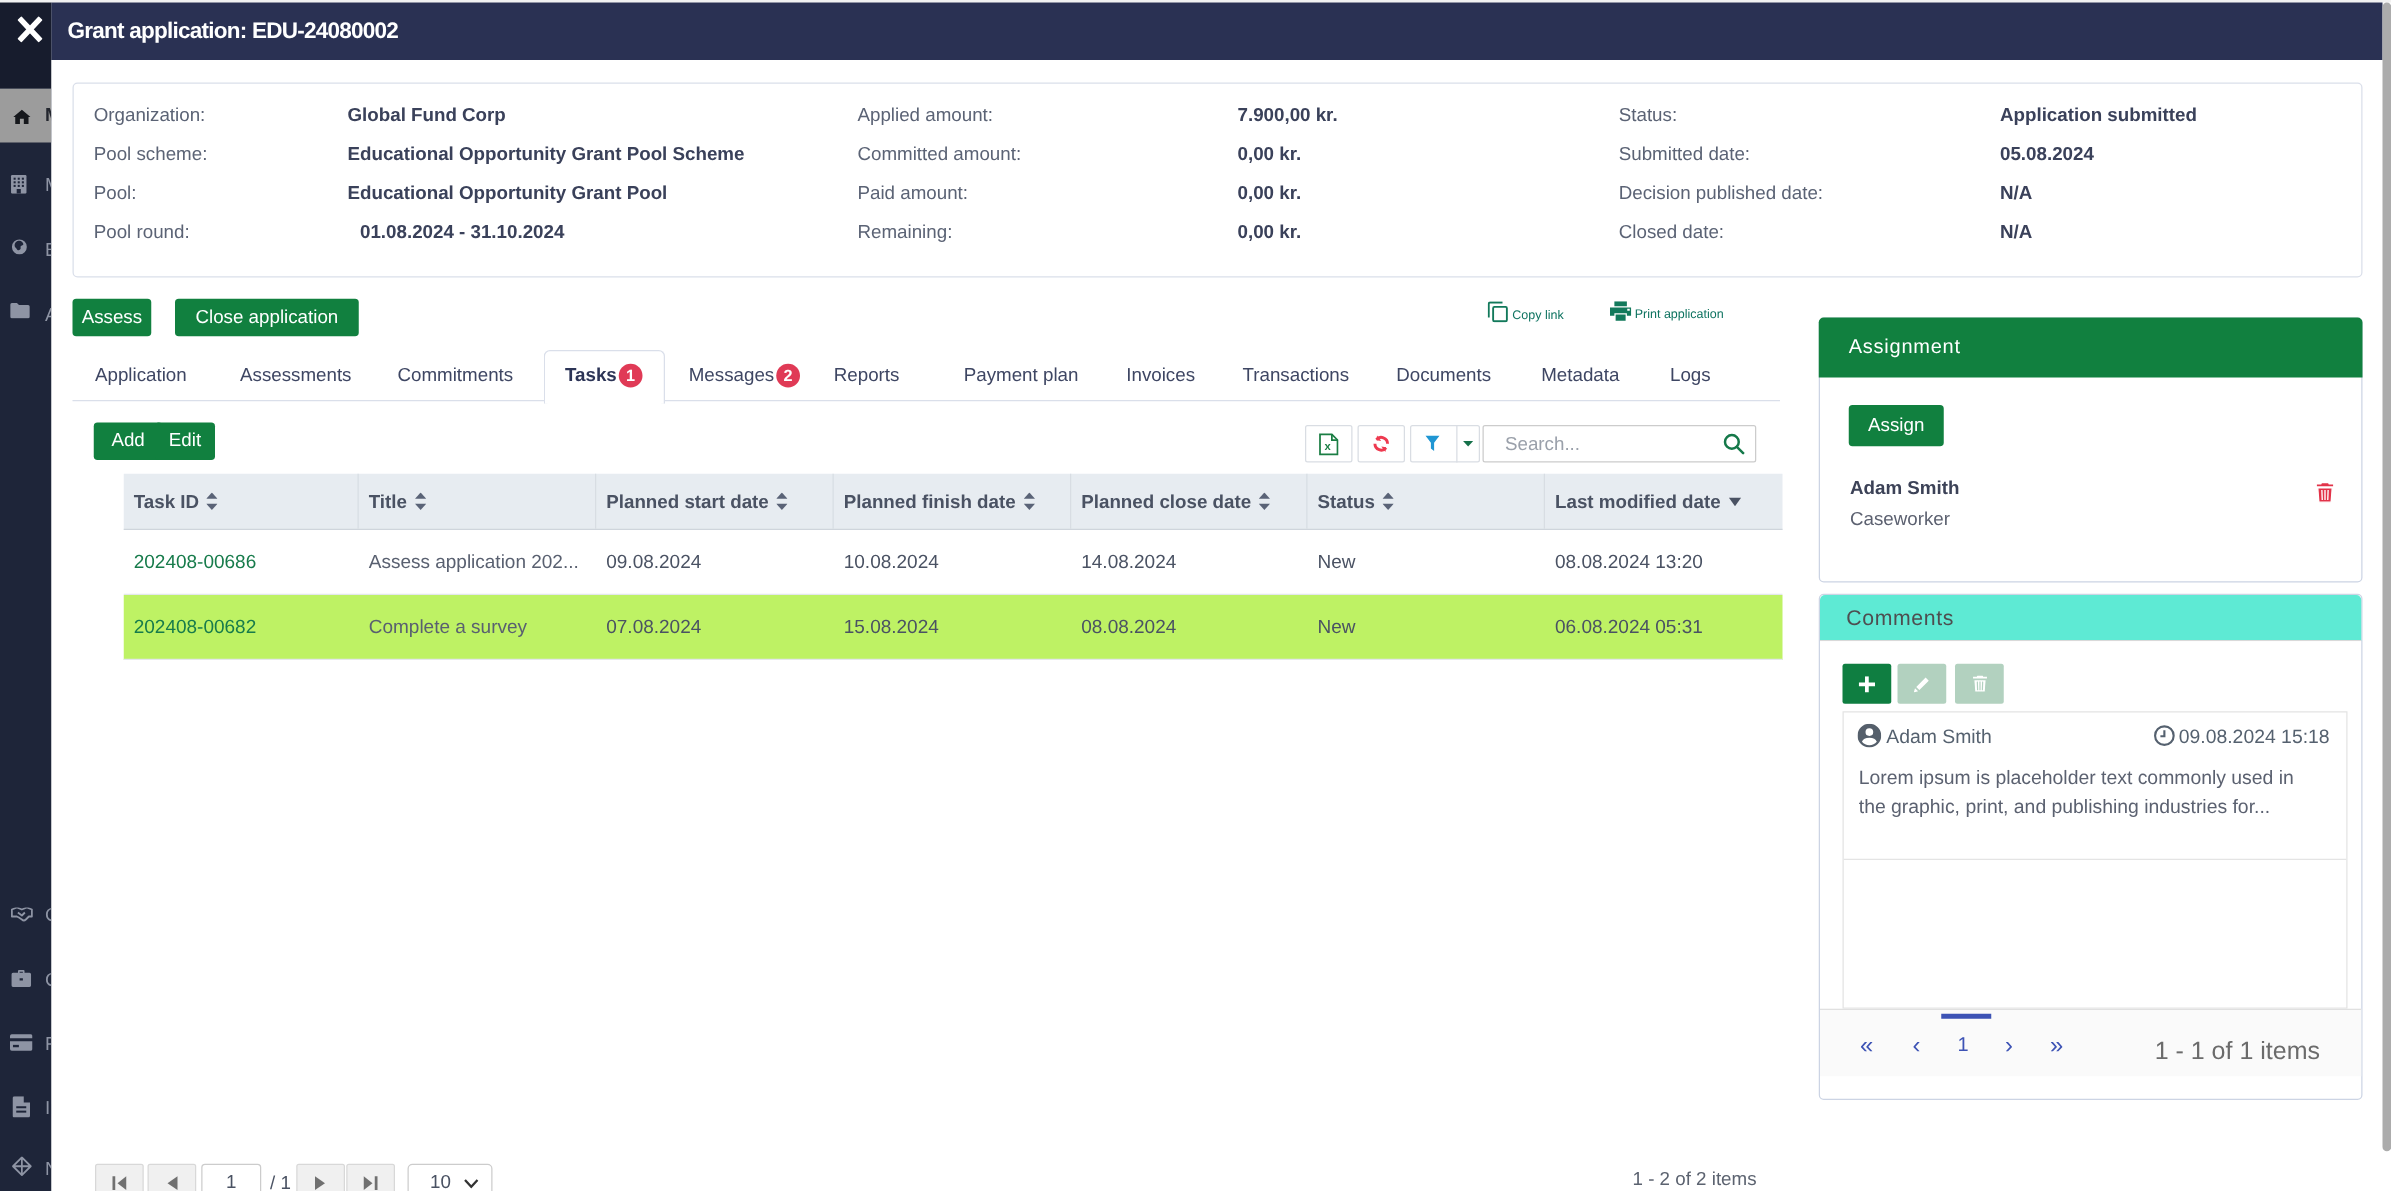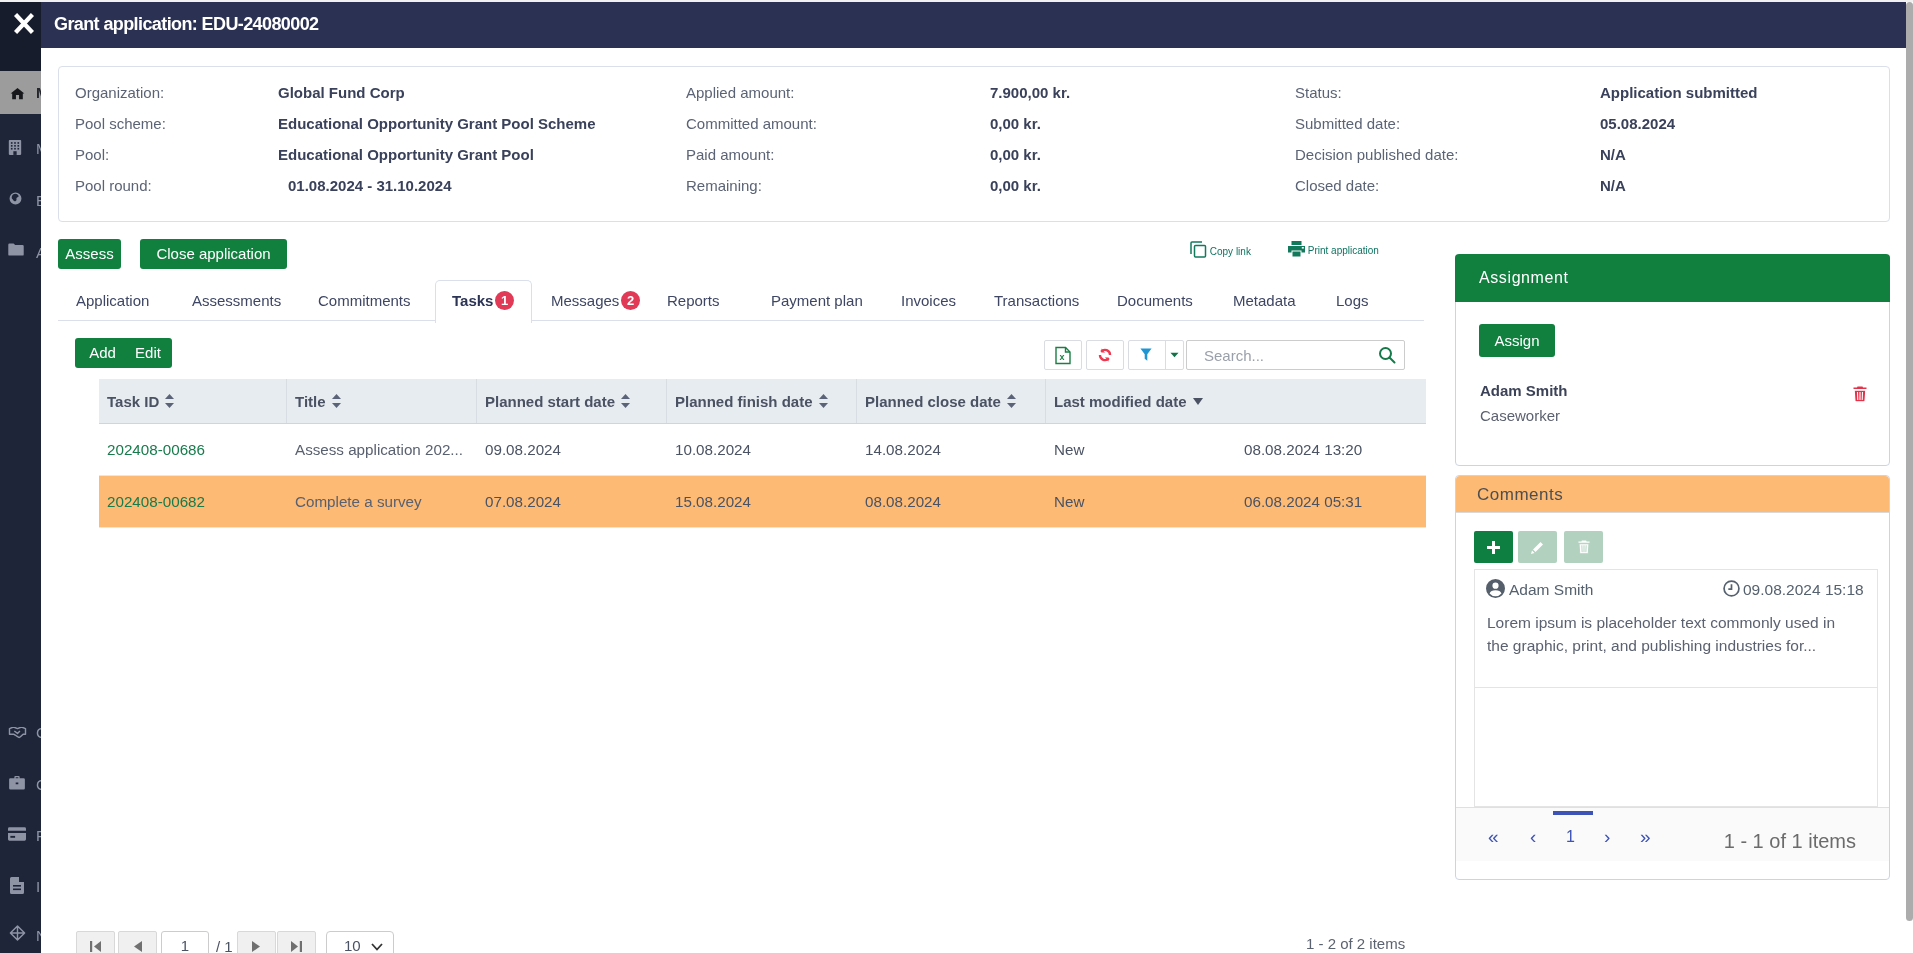--- a/index.html
+++ b/index.html
@@ -52,21 +52,21 @@
 .tid { color:#177b4b; }
 .c1{width:188px;} .c2{width:190px;} .c3{width:190px;} .c4{width:190px;} .c5{width:189px;} .c6{width:190px;} .c7{width:190px; border-right:none;}
 
 
 .pgbtn { position:absolute; top:931px; width:39px; height:30px; background:#f0f0f0; border:1px solid #d8d8d8; border-radius:2px; display:flex; align-items:center; justify-content:center; }
 .pginput { left:161px; top:931px; width:48px; height:30px; border:1px solid #ccc; border-radius:3px; text-align:center; font-size:15px; color:#4a5263; line-height:28px; background:#fff; }
 
 
 .rpanel { left:1455px; width:435px; background:#fff; border:1px solid #ccd4e4; border-radius:4px; }
 .aph { background:#11803f; color:#fff; font-size:16px; letter-spacing:0.6px; height:48px; line-height:48px; padding-left:24px; border-radius:4px 4px 0 0; margin:-1px -1px 0 -1px; }
-.cph { background:#fdba74; color:#4e4e50; font-size:17px; letter-spacing:0.5px; height:37px; line-height:37px; padding-left:21px; border-bottom:1px solid #d9d9d9; border-radius:4px 4px 0 0; }
+.cph { background:#5eead4; color:#4e4e50; font-size:17px; letter-spacing:0.5px; height:37px; line-height:37px; padding-left:21px; border-bottom:1px solid #d9d9d9; border-radius:4px 4px 0 0; }
 .cbtn { position:absolute; width:39px; height:32px; border-radius:2px; display:flex; align-items:center; justify-content:center; }
 </style>
 </head>
 <body>
 <div id="root">
   <div class="abs topstrip"></div>
   <div class="abs mhead">Grant application: EDU-24080002</div>
   <div class="abs xblock">
     <svg width="20" height="21" viewBox="0 0 20 21" style="position:absolute;left:14px;top:11px">
         <path d="M1.5 1.5 L18.5 19.5 M18.5 1.5 L1.5 19.5" stroke="#fff" stroke-width="4.4"></path>
@@ -241,34 +241,38 @@
             <path d="M4.5 14 L0 9 L9 9 Z"></path>
           </svg></div>
       <div class="th c4">Planned finish date <svg width="9" height="14" viewBox="0 0 9 14" fill="#5a6377">
             <path d="M4.5 0 L9 5 L0 5 Z"></path>
             <path d="M4.5 14 L0 9 L9 9 Z"></path>
           </svg></div>
       <div class="th c5">Planned close date <svg width="9" height="14" viewBox="0 0 9 14" fill="#5a6377">
             <path d="M4.5 0 L9 5 L0 5 Z"></path>
             <path d="M4.5 14 L0 9 L9 9 Z"></path>
           </svg></div>
+      <div class="th c6">Status <svg width="9" height="14" viewBox="0 0 9 14" fill="#5a6377">
+            <path d="M4.5 0 L9 5 L0 5 Z"></path>
+            <path d="M4.5 14 L0 9 L9 9 Z"></path>
+          </svg></div>
       <div class="th c7">Last modified date <svg width="10" height="7" viewBox="0 0 10 7" fill="#4a5263">
             <path d="M0 0 L10 0 L5 7 Z"></path>
           </svg></div>
     </div>
     <div class="trow">
       <div class="td c1 tid">202408-00686</div>
       <div class="td c2" style="color:#596070">Assess application 202...</div>
       <div class="td c3">09.08.2024</div>
       <div class="td c4">10.08.2024</div>
       <div class="td c5">14.08.2024</div>
       <div class="td c6">New</div>
       <div class="td c7">08.08.2024 13:20</div>
     </div>
-    <div class="trow" style="background:#fdba74">
+    <div class="trow" style="background:#bef264">
       <div class="td c1 tid">202408-00682</div>
       <div class="td c2" style="color:#596070">Complete a survey</div>
       <div class="td c3">07.08.2024</div>
       <div class="td c4">15.08.2024</div>
       <div class="td c5">08.08.2024</div>
       <div class="td c6">New</div>
       <div class="td c7">06.08.2024 05:31</div>
     </div>
   </div>
 

